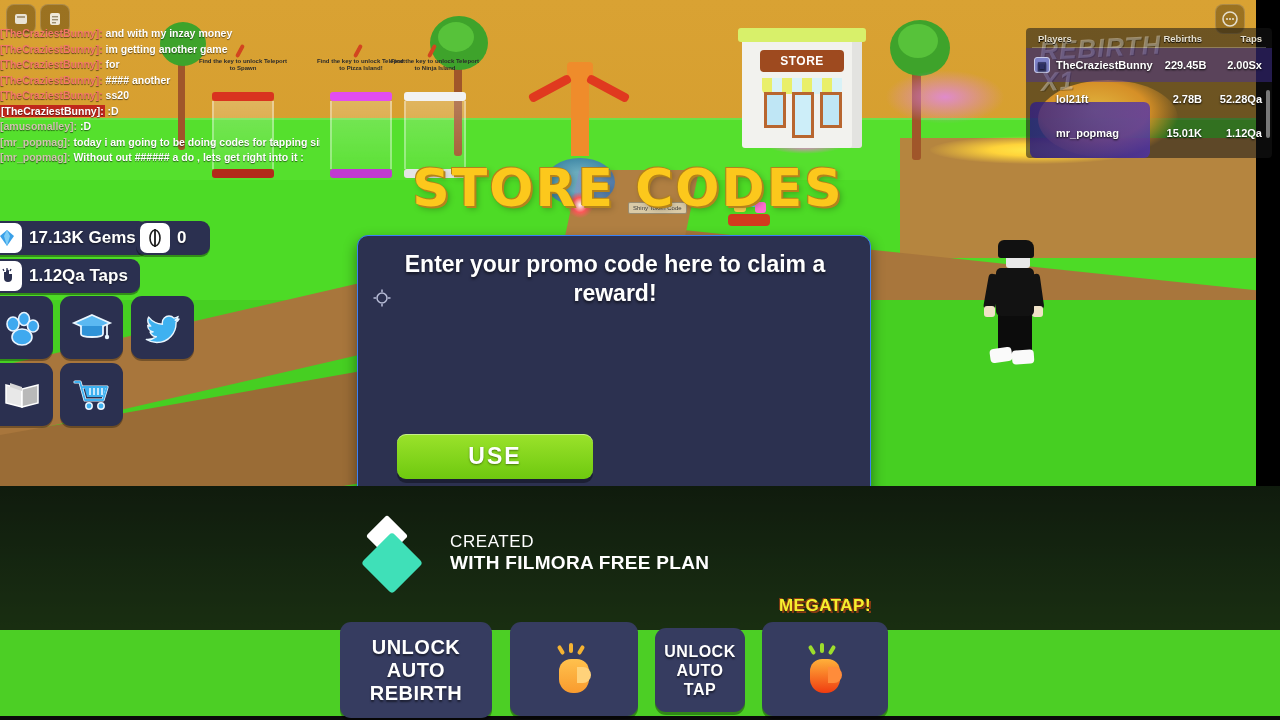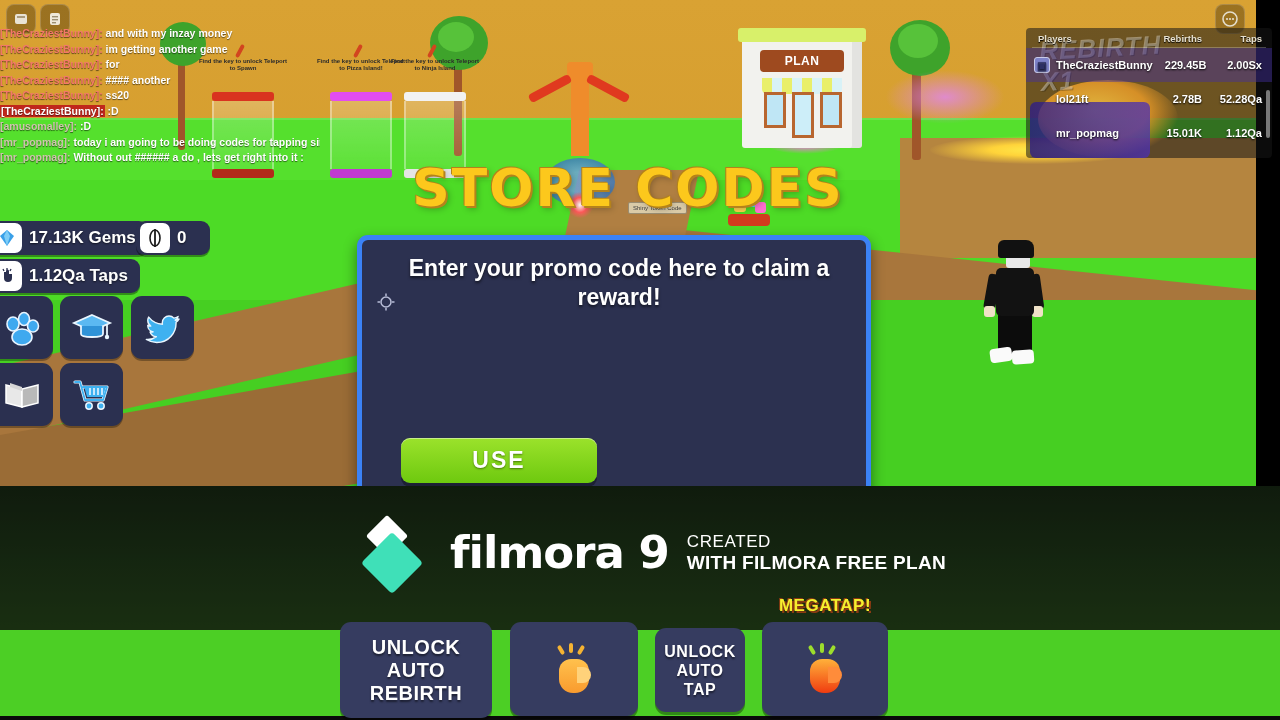--- a/index.html
+++ b/index.html
@@ -166,21 +166,21 @@
   #gems-stat { left:-12px; top:221px; }
   #coin-stat { left:136px; top:221px; width:74px; justify-content:flex-start; }
   #taps-stat { left:-12px; top:259px; }
 
   .sbtn { position:absolute; width:63px; height:63px; border-radius:11px; background:#2b3050;
           display:flex; align-items:center; justify-content:center; box-shadow:0 2px 0 rgba(0,0,0,.3); }
 
   
   #promo-dialog { position:absolute; left:357px; top:235px; width:514px; height:265px;
                   background:#2c3150; border-radius:11px; box-shadow:0 6px 14px rgba(0,0,0,.45);
-                  border:5px solid #3b82f6; }
+                  border:1px solid #3b82f6; }
   #dialog-title { position:absolute; left:18px; top:14px; width:478px; text-align:center;
                   color:#ffffff; font-size:23px; font-weight:bold; line-height:29px;
                   text-shadow:0 2px 3px rgba(0,0,0,.6); }
   #target-icon { position:absolute; left:14px; top:52px; width:20px; height:20px; }
   #code-input { position:absolute; left:16px; top:103px; width:482px; height:63px; background:#fefefe;
                 border-radius:2px; display:flex; align-items:center; justify-content:center;
                 color:#0b0b0b; font-size:46px; font-weight:bold; font-family:"DejaVu Sans", sans-serif;
                 letter-spacing:-0.5px; }
   .dbtn { position:absolute; top:198px; width:196px; height:45px; border-radius:9px;
           display:flex; align-items:center; justify-content:center; font-size:23px; font-weight:bold;
@@ -245,21 +245,21 @@
     <div class="path-b"></div>
     <div class="path-c"></div>
     <div class="grass-dark"></div>
     <div class="path-a"></div>
     <div class="path-e"></div>
 
     <div class="store">
       <div class="store-glow"></div>
       <div class="store-body"></div>
       <div class="store-roof"></div>
-      <div class="store-sign">PLAN</div>
+      <div class="store-sign">STORE</div>
       <div class="awn"></div>
       <div class="win" style="left:22px"></div>
       <div class="win" style="left:78px"></div>
       <div class="door"></div>
     </div>
 
     <div class="tree" style="left:890px; top:20px;">
       <div class="trunk" style="left:22px; top:42px; width:9px; height:98px;"></div>
       <div class="leaf" style="left:0; top:0; width:60px; height:56px;"></div>
       <div class="leaf2" style="left:8px; top:4px; width:40px; height:34px;"></div>
@@ -505,21 +505,20 @@
   </div>
 
   <div class="green-strip"></div>
   <div class="green-strip2"></div>
 
   <div id="watermark">
     <div id="fil-mark">
       <div class="wsq"></div>
         <div class="gsq"></div>
     </div>
-    <div id="fil-word">filmora 9</div>
     <div id="fil-sub">
       <div class="l1">CREATED</div>
       <div class="l2">WITH FILMORA FREE PLAN</div>
     </div>
   </div>
 
   <div id="megatap-label">MEGATAP!</div>
 
   <div class="gbtn" style="left:340px; top:622px; width:152px; height:96px;">
     <span class="lbl" style="white-space:pre-line;">UNLOCK

